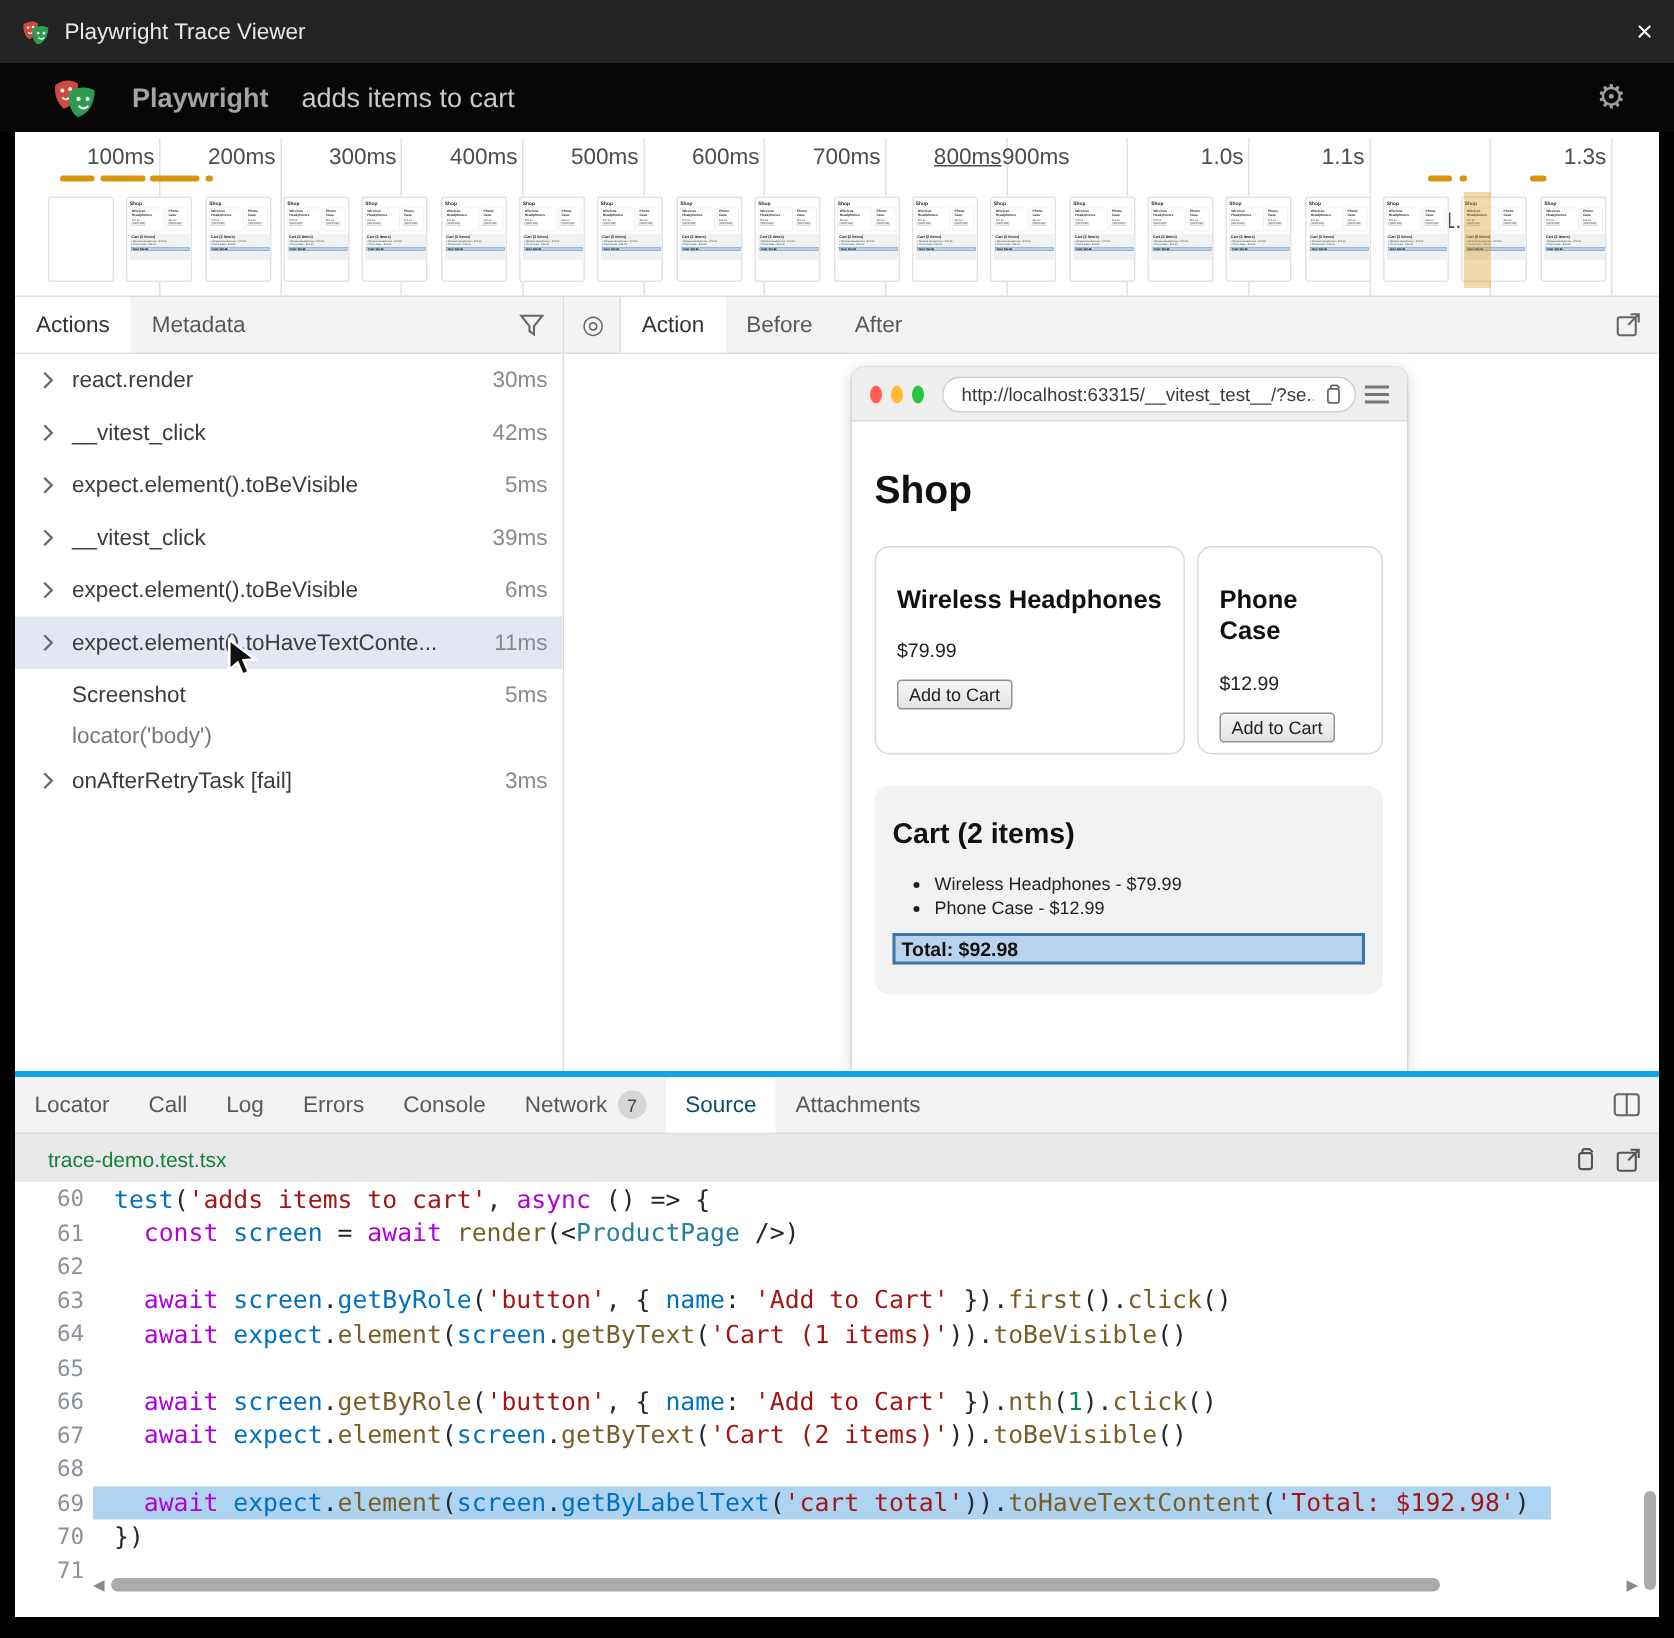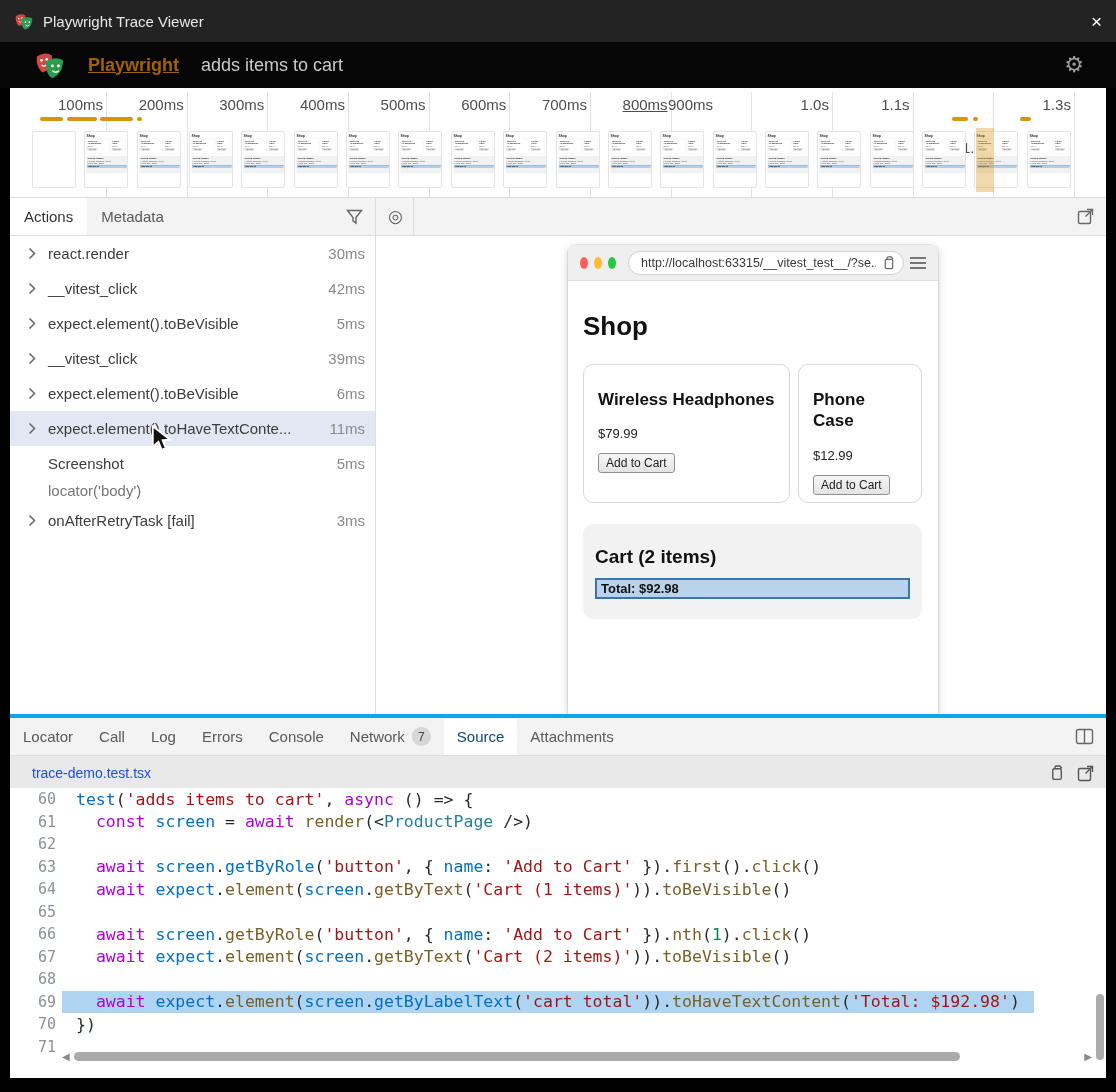--- a/index.html
+++ b/index.html
@@ -7,21 +7,21 @@
 
   
   .titlebar { position:absolute; left:0; top:0; width:1116px; height:42px; background:#232323;
               display:flex; align-items:center; padding:0 14px; gap:9px; }
   .titlebar .tb-title { color:#e8e8e8; font-size:15px; }
   .tb-close { margin-left:auto; color:#ffffff; font-size:19px; line-height:1; cursor:default; }
 
   
   .appheader { position:absolute; left:0; top:42px; width:1116px; height:46px; background:#060606;
                display:flex; align-items:center; padding:0 32px 0 34px; gap:22px; }
-  .app-name { color:#a16207; font-size:18px; font-weight:bold;text-decoration:underline; }
+  .app-name { color:#a3a3a3; font-size:18px; font-weight:bold; }
   .test-title { color:#c9c9c9; font-size:18px; }
   .gear { margin-left:auto; color:#9c9c9c; font-size:22px; }
 
   
   .content { position:absolute; left:10px; top:88px; width:1096px; height:990px; background:#fff; }
 
   
   .timeline { position:absolute; left:0; top:0; width:1096px; height:110px; background:#fff; border-bottom:1px solid #ddd; overflow:hidden; }
   .tl-line { position:absolute; top:4px; bottom:0; width:1px; background:#e2e2e2; }
   .tl-label { position:absolute; top:8px; width:74px; text-align:right; font-size:15px; color:#4d4d4d; }
@@ -88,21 +88,21 @@
   .cart-ul li { margin-bottom:2px; }
   .cart-total { margin-top:10px; font-size:13px; font-weight:bold; color:#111; padding:1px 4px; }
 
   
   .bottom { position:absolute; left:0; top:626px; width:1096px; height:364px; background:#fff; border-top:4px solid #0ea5e9; }
   .btab { display:flex; align-items:center; gap:7px; padding:0 13px; font-size:15px; color:#595959; white-space:nowrap; }
   .btab.sel { background:#fff; color:#0c4a6e; }
   .badge { width:19px; height:19px; border-radius:50%; background:#d6d6d6; color:#444; font-size:12px;
            display:flex; align-items:center; justify-content:center; }
   .filehdr { height:34px; background:#e9e9e9; display:flex; align-items:center; padding:0 12px 0 22px; }
-  .filename { font-size:14px; color:#1d4ed8; }
+  .filename { font-size:14px; color:#15803d; }
   .filehdr .ficons { margin-left:auto; display:flex; gap:13px; align-items:center; }
 
   .code { position:absolute; left:0; top:70px; right:0; bottom:20px; background:#fff; overflow:hidden;
           font-family:"DejaVu Sans Mono",monospace; font-size:16.5px; }
   .cline { display:flex; height:22.5px; align-items:center;padding-left:12px; }
   .gut { width:40px; flex:0 0 40px; text-align:right; color:#8b9198; font-size:15px; padding-right:6px; }
   .ctext { white-space:pre; padding-left:14px; height:22.5px; display:flex; align-items:center; }
   .ctext.hl { padding-right:14px; }
   .tk-k{color:#af00db}.tk-i{color:#0070c1}.tk-f{color:#795e26}.tk-s{color:#a31515}.tk-j{color:#267f99}.tk-n{color:#098658}.tk-p{color:#24292e}
 
@@ -708,20 +708,25 @@
           </div>
         </div>
       <svg class="cursor-ico" viewBox="0 0 18 22">
         <path d="M1 1 L1 17 L5.4 13.2 L8 19.5 L11.2 18.1 L8.6 12 L14.4 11.4 Z" fill="#111" stroke="#fff" stroke-width="1.4"></path>
       </svg>
     </div>
 
     <div class="right-panel">
       <div class="tabbar">
         <div class="target-cell">◎</div>
+        <div id="snapshot-tabs" style="display:flex">
+            <div class="tab sel">Action</div>
+            <div class="tab">Before</div>
+            <div class="tab">After</div>
+          </div>
         <div class="tab-icon-right">
           <svg class="lineicon" width="17" height="17" viewBox="0 0 17 17">
               <rect x="1.5" y="3.5" width="12" height="12" rx="1.5" stroke="#666" fill="none" stroke-width="1.4"></rect>
               <path d="M10 1.5 h5.5 v5.5 M15.5 1.5 L8.5 8.5" stroke="#666" fill="none" stroke-width="1.4"></path>
             </svg>
         </div>
       </div>
 
       <div class="snapshot">
         <div class="browser">
@@ -751,20 +756,24 @@
                 <div class="pbtn">Add to Cart</div>
               </div>
               <div class="pcard c1">
                 <div class="pname">Phone Case</div>
                 <div class="pprice">$12.99</div>
                 <div class="pbtn">Add to Cart</div>
               </div>
             </div>
             <div class="cartbox">
               <div class="cart-h">Cart (2 items)</div>
+              <ul class="cart-ul">
+                <li>Wireless Headphones - $79.99</li>
+                <li>Phone Case - $12.99</li>
+              </ul>
               <div class="cart-total" id="cart-total" style="background: rgb(185, 211, 236); border: 2px solid rgb(58, 118, 173);">Total: $92.98</div>
             </div>
           </div>
         </div>
       </div>
     </div>
   </div>
 
   <div class="bottom">
     <div class="tabbar">

